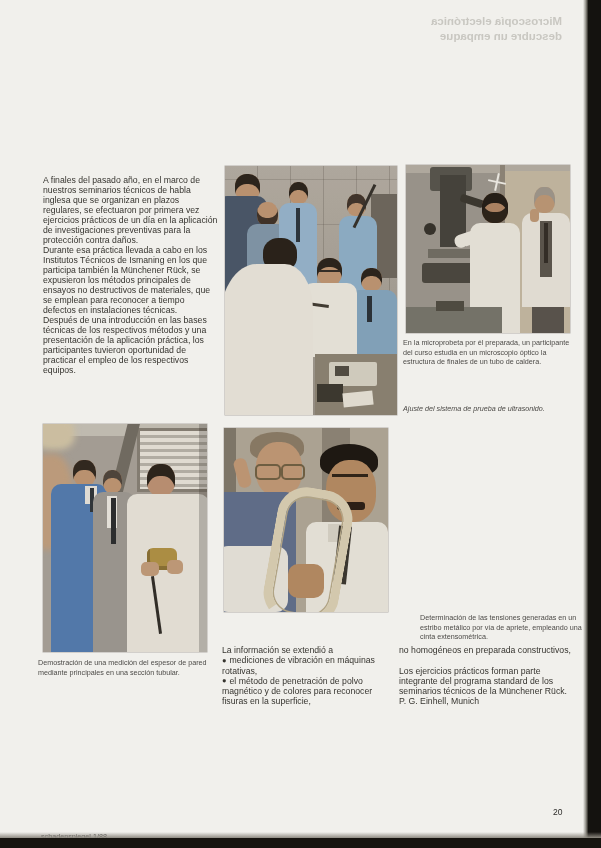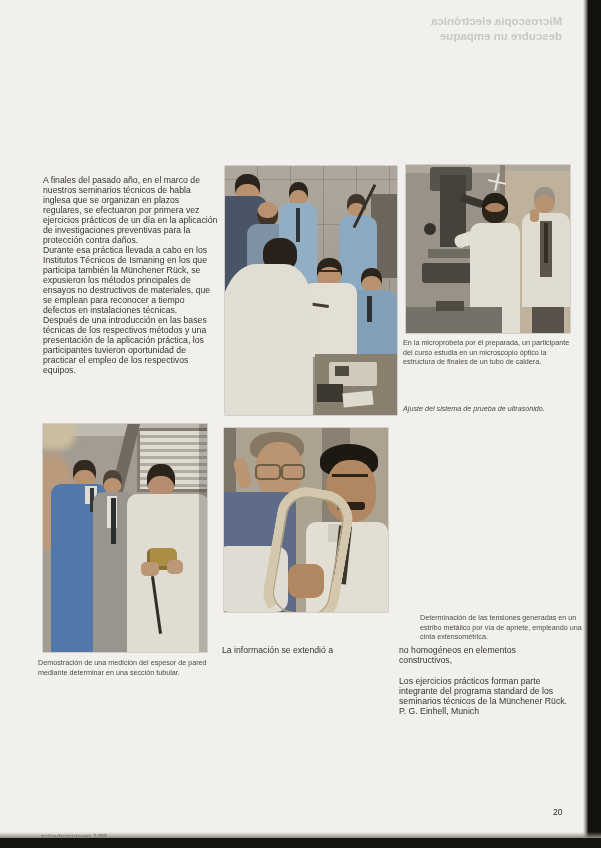--- a/index.html
+++ b/index.html
@@ -154,28 +154,30 @@
     <div class="abs" style="left:113px;top:74px;width:28px;height:8px;background:#241810;border-radius:3px;"></div>
     <div class="abs torso" style="left:82px;top:94px;width:82px;height:90px;background:#ece9e1;"></div>
     <div class="abs" style="left:104px;top:96px;width:20px;height:18px;background:#d9d4c9;"></div>
     <div class="abs" style="left:112px;top:98px;width:13px;height:58px;background:#35322c;transform:rotate(6deg);"></div>
     <div class="abs" style="left:46px;top:60px;width:58px;height:118px;border:9px solid #dcd1b4;border-bottom-color:transparent;border-radius:30px;transform:rotate(10deg);box-shadow:inset 0 0 0 1.5px #b7a987;"></div>
     <div class="abs" style="left:64px;top:136px;width:36px;height:34px;background:#b8895e;border-radius:10px;"></div>
   </div>
 
   <div class="cap" style="left:400px;top:613px;width:169px;margin-left:20px;">Determinación de las tensiones generadas en un estribo metálico por vía de apriete, empleando una cinta extensométrica.</div>
 
-  <div class="cap" style="left:38px;top:658px;width:178px;">Demostración de una medición del espesor de pared mediante determinar en una sección tubular.</div>
+  <div class="cap" style="left:38px;top:658px;width:178px;">Demostración de una medición del espesor de pared mediante principales en una sección tubular.</div>
 
   <div class="abs body-col col-mid">
     <p>La información se extendió a</p>
+    <p><span class="blt">●</span><span>mediciones de vibración en máquinas rotativas,</span></p>
+    <p><span class="blt">●</span><span>el método de penetración de polvo magnético y de colores para reconocer fisuras en la superficie,</span></p>
   </div>
 
   <div class="abs body-col col-right">
-    <p>no homogéneos en elementos constructivos,</p>
+    <p>no homogéneos en preparada constructivos,</p>
     <p class="gap">Los ejercicios prácticos forman parte integrante del programa standard de los seminarios técnicos de la Münchener Rück.</p>
     <p>P. G. Einhell, Munich</p>
   </div>
 
   <div class="abs footer-left">schadenspiegel 1/88</div>
   <div class="abs page-num">20</div>
 
   <div class="abs edge-right-line"></div>
   <div class="abs edge-right"></div>
   <div class="abs edge-bottom-shadow"></div>

